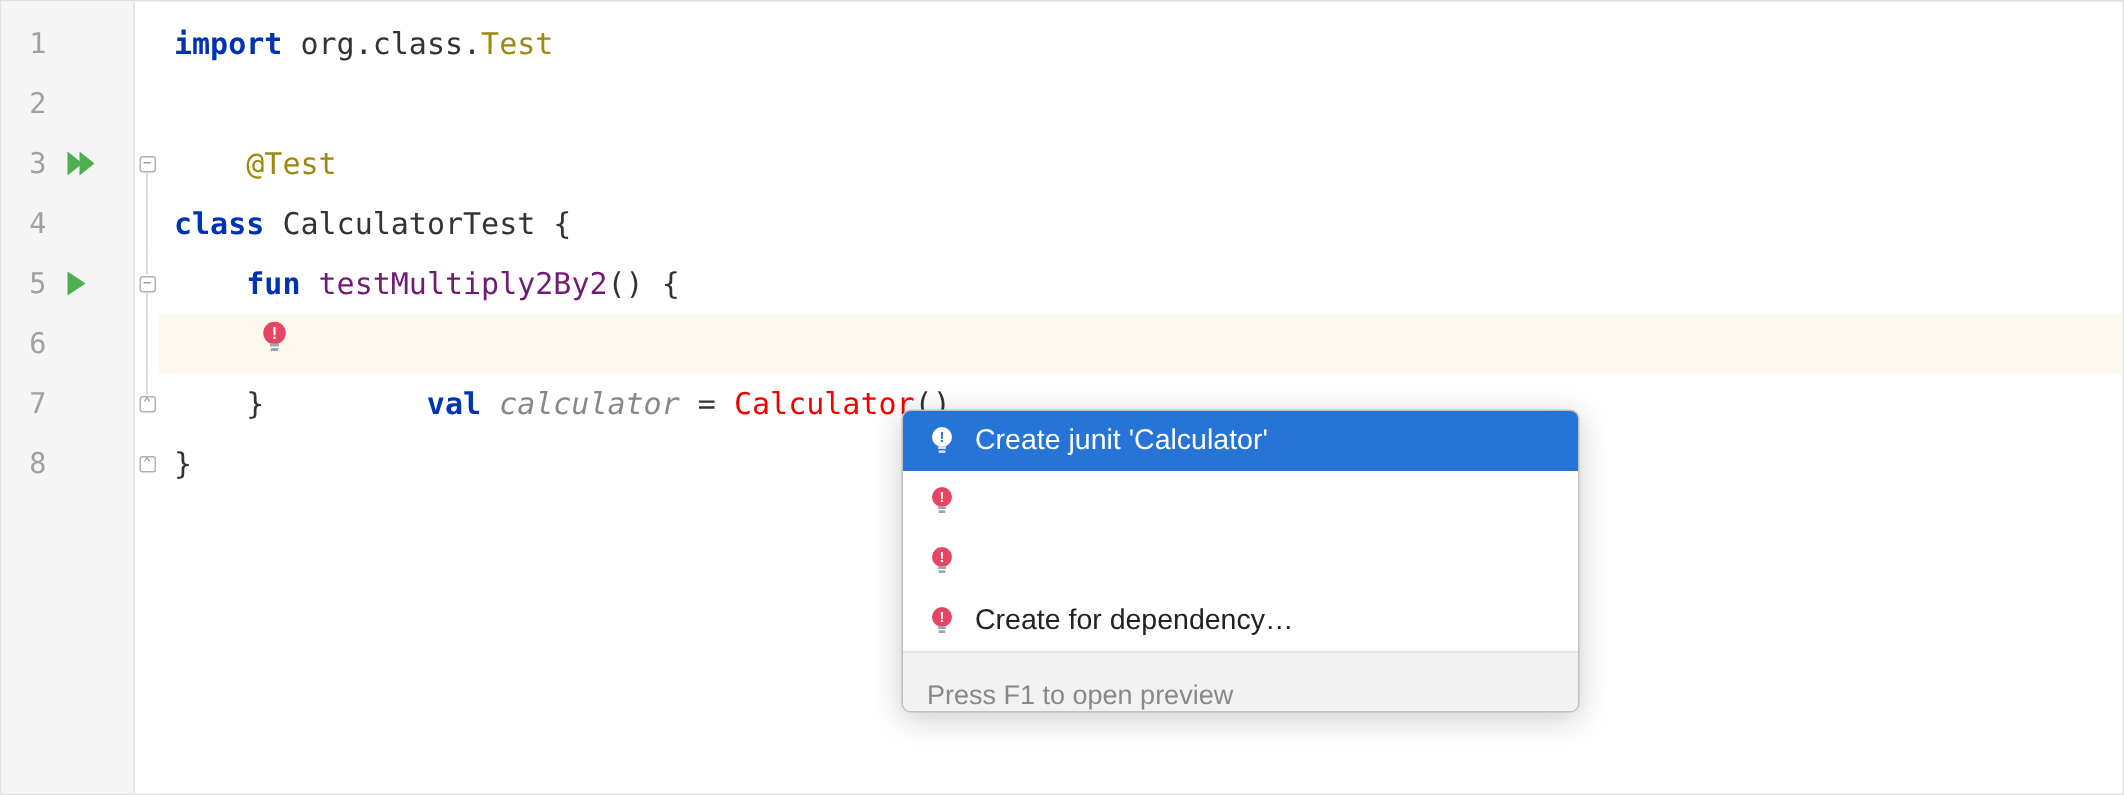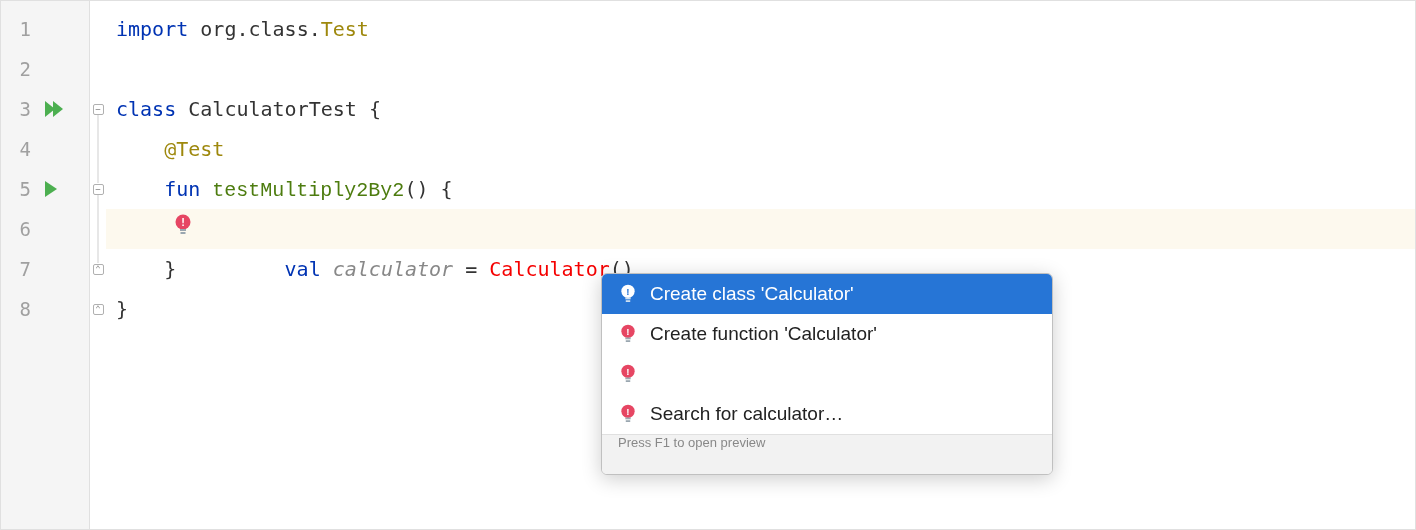--- a/index.html
+++ b/index.html
@@ -122,25 +122,25 @@
     .code-line {
       height: 40px;
       line-height: 40px;
       padding-left: 10px;
       white-space: pre;
       position: relative;
     }
     .code-line.highlighted {
       background: #fdf9ee;
     }
-    .kw { color: #0033b3; font-weight: 400; }
+    .kw { color: #0033b3; font-weight: 700; }
     .pkg { color: #333333; }
     .test-class { color: #9e880d; }
     .str { color: #333333; }
-    .fn-name { color: #4d7c0f; font-family: Liberation Mono, monospace; }
+    .fn-name { color: #701a75; }
     .annotation { color: #9e880d; }
     .local-var { color: #888888; font-style: italic; }
     .error-ref { color: #f50000; }
     .punct { color: #333333; }
     .bulb-icon {
       position: absolute;
       left: -28px;
       top: 50%;
       transform: translateY(-50%);
     }
@@ -174,25 +174,25 @@
       width: 20px;
       margin-right: 12px;
       display: flex;
       align-items: center;
       justify-content: center;
     }
     .quickfix-footer {
       height: 40px;
       background: #f2f2f2;
       display: flex;
-      align-items: flex-start;
+      align-items: flex-end;
       padding-left: 16px;
       color: #888888;
       border-top: 1px solid #e0e0e0;
-      font-size: 13px;
+      font-size: 18px;
     }
     svg.bulb-svg .bulb-top { fill: #e64663; }
     svg.bulb-svg .bulb-base { fill: #9aa7b0; }
     svg.bulb-svg.white .bulb-top { fill: #ffffff; }
     svg.bulb-svg.white .bulb-base { fill: #d0e0f0; }
     .excl { fill: #ffffff; font-weight: bold; }
   </style>
 </head>
 <body>
 
@@ -247,22 +247,22 @@
       <div class="fold-handle">⌃</div>
     </div>
     <div class="fold-slot">
       <div class="fold-handle">⌃</div>
     </div>
   </div>
 
   <div class="code-area">
     <div class="code-line"><span class="kw">import</span> <span class="pkg">org.class.</span><span class="test-class">Test</span></div>
     <div class="code-line"></div>
+    <div class="code-line">    <span class="annotation">@Test</span></div>
     <div class="code-line"><span class="kw">class</span> <span class="str">CalculatorTest</span><span class="punct"> {</span></div>
-    <div class="code-line">    <span class="annotation">@Test</span></div>
     <div class="code-line">    <span class="kw">fun</span> <span class="fn-name">testMultiply2By2</span><span class="punct">() {</span></div>
     <div class="code-line highlighted">
       <span class="bulb-icon">
         <svg class="bulb-svg" width="18" height="22" viewBox="0 0 18 22">
           <circle class="bulb-top" cx="9" cy="8" r="7.5"></circle>
           <text class="excl" x="9" y="12" text-anchor="middle" font-size="11">!</text>
           <rect class="bulb-base" x="6" y="15" width="6" height="2"></rect>
           <rect class="bulb-base" x="6.5" y="18" width="5" height="2"></rect>
         </svg>
       </span>        <span class="kw">val</span> <span class="local-var">calculator</span><span class="punct"> = </span><span class="error-ref">Calculator</span><span class="punct">()</span></div>
@@ -274,50 +274,49 @@
 <div class="quickfix-popup">
   <div class="quickfix-item selected">
     <span class="quickfix-item-icon">
       <svg class="bulb-svg white" width="16" height="20" viewBox="0 0 18 22">
         <circle class="bulb-top" cx="9" cy="8" r="7.5"></circle>
         <text x="9" y="12" text-anchor="middle" font-size="11" fill="#2675d6" font-weight="bold">!</text>
         <rect class="bulb-base" x="6" y="15" width="6" height="2"></rect>
         <rect class="bulb-base" x="6.5" y="18" width="5" height="2"></rect>
       </svg>
     </span>
-    <span>Create class 'Calculator'</span>
+    <span>Create junit 'Calculator'</span>
   </div>
   <div class="quickfix-item">
     <span class="quickfix-item-icon">
       <svg class="bulb-svg" width="16" height="20" viewBox="0 0 18 22">
         <circle class="bulb-top" cx="9" cy="8" r="7.5"></circle>
         <text class="excl" x="9" y="12" text-anchor="middle" font-size="11">!</text>
         <rect class="bulb-base" x="6" y="15" width="6" height="2"></rect>
         <rect class="bulb-base" x="6.5" y="18" width="5" height="2"></rect>
       </svg>
     </span>
-    <span>Create function 'Calculator'</span>
   </div>
   <div class="quickfix-item">
     <span class="quickfix-item-icon">
       <svg class="bulb-svg" width="16" height="20" viewBox="0 0 18 22">
         <circle class="bulb-top" cx="9" cy="8" r="7.5"></circle>
         <text class="excl" x="9" y="12" text-anchor="middle" font-size="11">!</text>
         <rect class="bulb-base" x="6" y="15" width="6" height="2"></rect>
         <rect class="bulb-base" x="6.5" y="18" width="5" height="2"></rect>
       </svg>
     </span>
   </div>
   <div class="quickfix-item">
     <span class="quickfix-item-icon">
       <svg class="bulb-svg" width="16" height="20" viewBox="0 0 18 22">
         <circle class="bulb-top" cx="9" cy="8" r="7.5"></circle>
         <text class="excl" x="9" y="12" text-anchor="middle" font-size="11">!</text>
         <rect class="bulb-base" x="6" y="15" width="6" height="2"></rect>
         <rect class="bulb-base" x="6.5" y="18" width="5" height="2"></rect>
       </svg>
     </span>
-    <span>Search for calculator…</span>
+    <span>Create for dependency…</span>
   </div>
   <div class="quickfix-footer">
     <span>Press F1 to open preview</span>
   </div>
 </div>
 
 </body></html>

